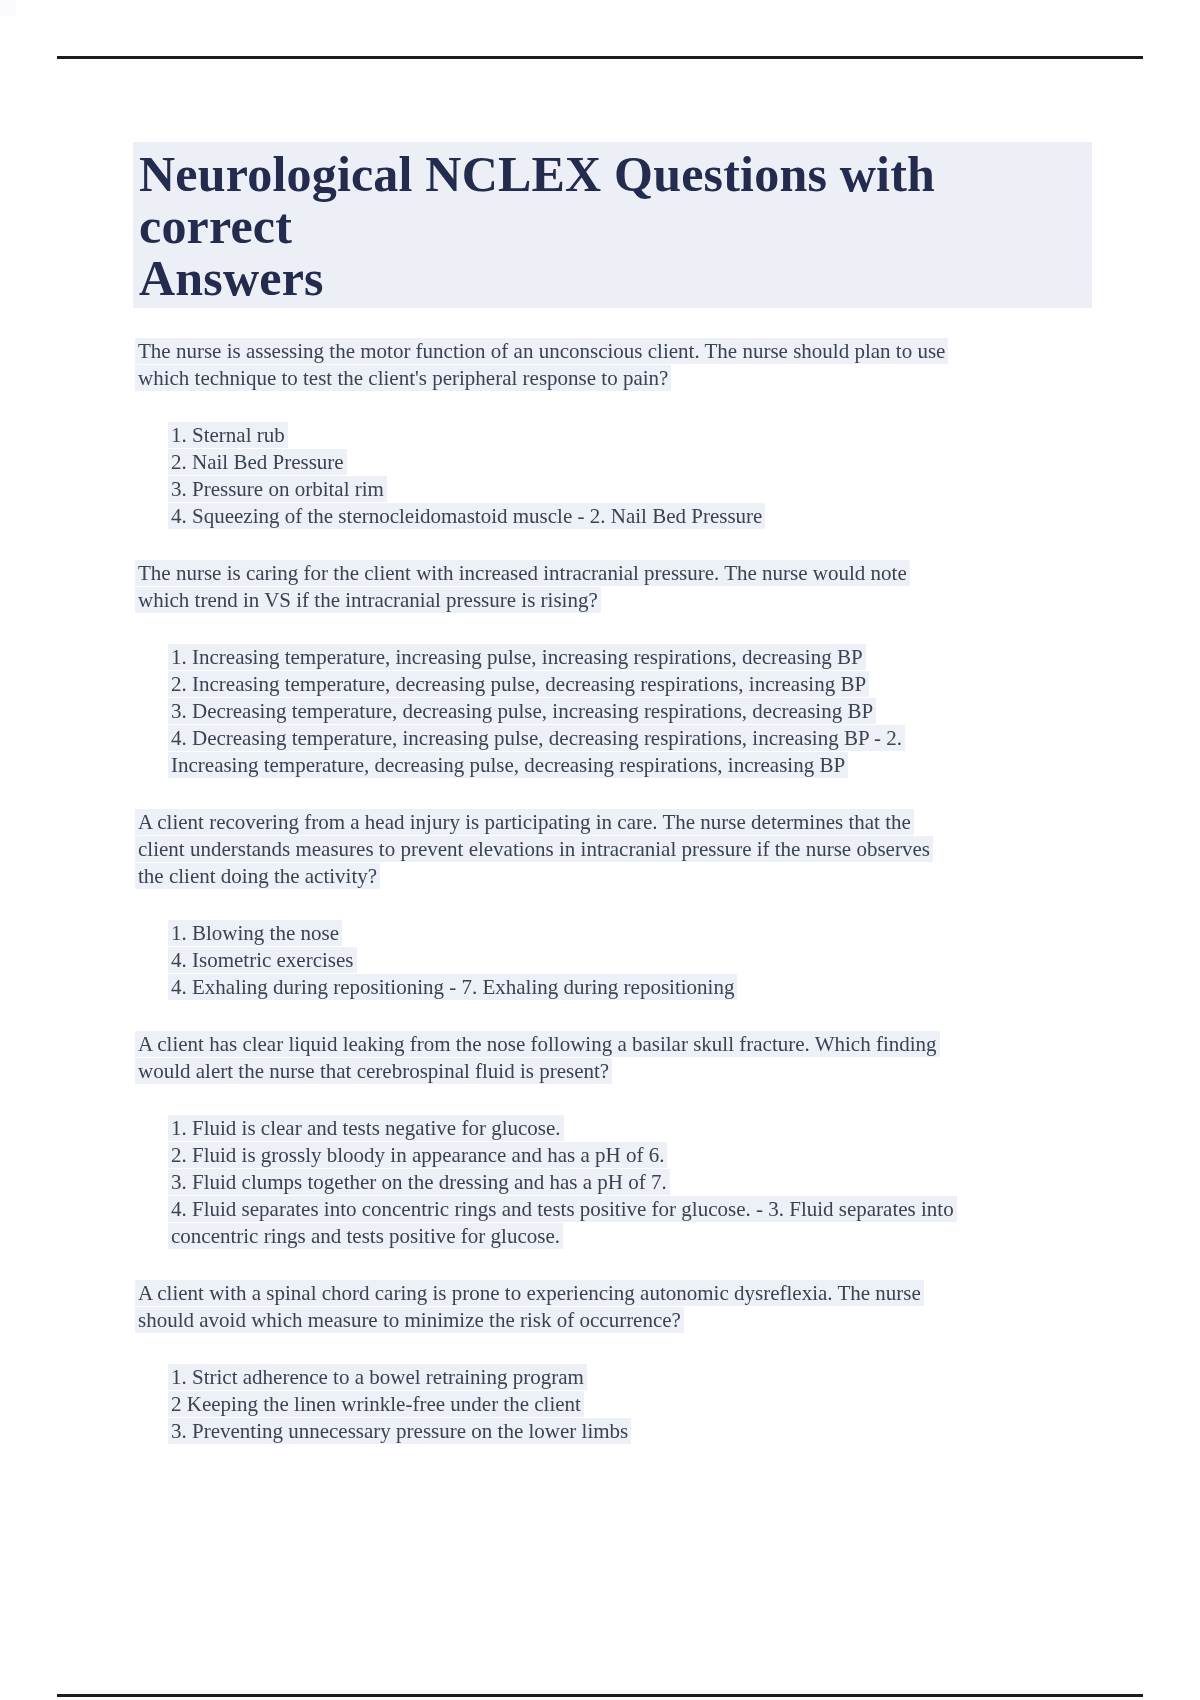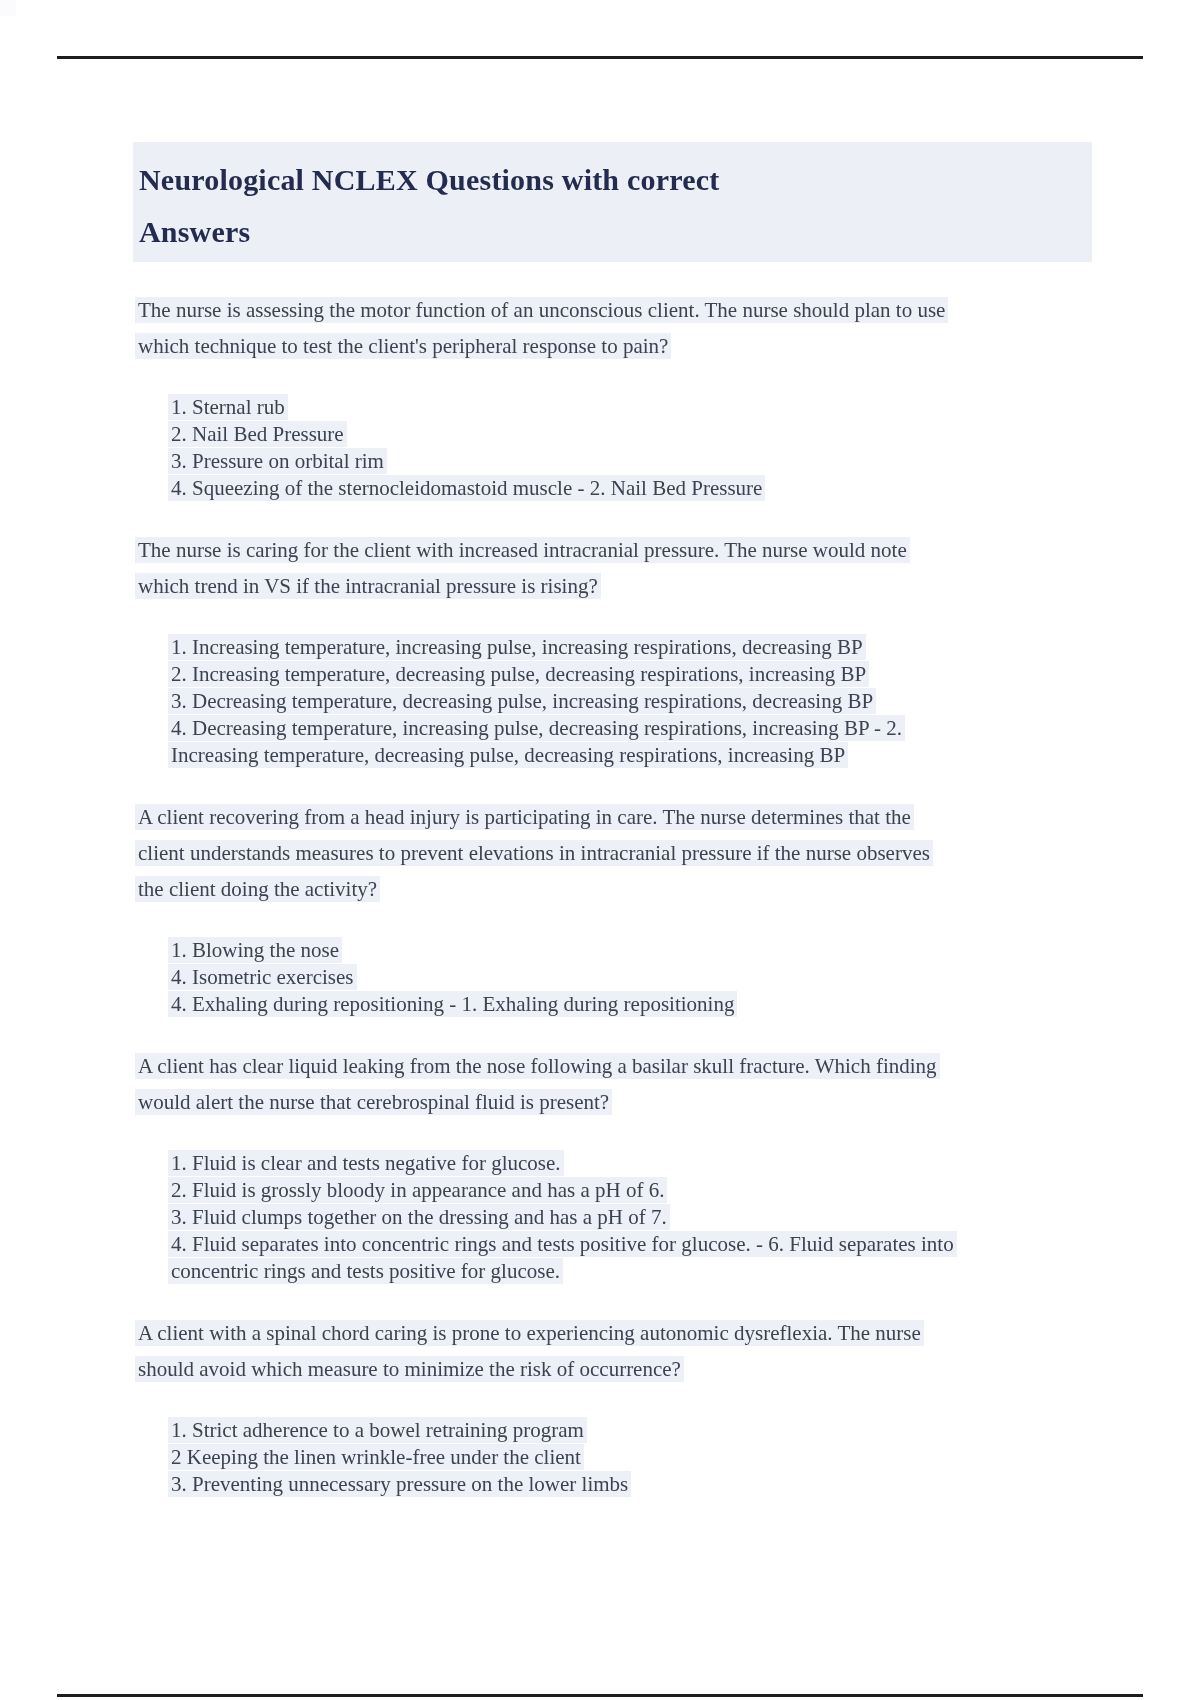--- a/index.html
+++ b/index.html
@@ -26,33 +26,33 @@
     background:#fbfbfd;
   }
   .content{
     position:absolute;
     left:135px;top:142px;
     width:975px;
   }
   h1.doc-title{
     margin:0 0 30px -2px;
     width:947px;
-    padding:12px 6px 4px 6px;
+    padding:6px 6px 4px 6px;
     background:#edeff7;
     color:#232c4e;
-    font-size:30px;
+    font-size:50px;
     line-height:52px;
     font-weight:bold;
     letter-spacing:0.2px;
   }
   .pre{white-space:pre-line;}
   .q-text{
     margin:0 0 30px 0;
     font-size:21px;
-    line-height:36px;
+    line-height:27px;
     color:#3b4250;
   }
   .q-options{
     margin:0 0 30px 0;
     padding-left:33px;
   }
   .opt{
     font-size:21px;
     line-height:27px;
     color:#3b4250;
@@ -103,32 +103,32 @@
       </div>
     </div>
 
     <div>
       <p class="q-text"><span class="hl pre">A client recovering from a head injury is participating in care. The nurse determines that the
 client understands measures to prevent elevations in intracranial pressure if the nurse observes
 the client doing the activity?</span></p>
       <div class="q-options">
         <div class="opt"><span class="hl pre">1. Blowing the nose</span></div>
         <div class="opt"><span class="hl pre">4. Isometric exercises</span></div>
-        <div class="opt"><span class="hl pre">4. Exhaling during repositioning - 1. Exhaling during repositioning</span></div>
+        <div class="opt"><span class="hl pre">4. Exhaling during repositioning - 7. Exhaling during repositioning</span></div>
       </div>
     </div>
 
     <div>
       <p class="q-text"><span class="hl pre">A client has clear liquid leaking from the nose following a basilar skull fracture. Which finding
 would alert the nurse that cerebrospinal fluid is present?</span></p>
       <div class="q-options">
         <div class="opt"><span class="hl pre">1. Fluid is clear and tests negative for glucose.</span></div>
         <div class="opt"><span class="hl pre">2. Fluid is grossly bloody in appearance and has a pH of 6.</span></div>
         <div class="opt"><span class="hl pre">3. Fluid clumps together on the dressing and has a pH of 7.</span></div>
-        <div class="opt"><span class="hl pre">4. Fluid separates into concentric rings and tests positive for glucose. - 6. Fluid separates into
+        <div class="opt"><span class="hl pre">4. Fluid separates into concentric rings and tests positive for glucose. - 3. Fluid separates into
 concentric rings and tests positive for glucose.</span></div>
       </div>
     </div>
 
     <div>
       <p class="q-text"><span class="hl pre">A client with a spinal chord caring is prone to experiencing autonomic dysreflexia. The nurse
 should avoid which measure to minimize the risk of occurrence?</span></p>
       <div class="q-options">
         <div class="opt"><span class="hl pre">1. Strict adherence to a bowel retraining program</span></div>
         <div class="opt"><span class="hl pre">2 Keeping the linen wrinkle-free under the client</span></div>

